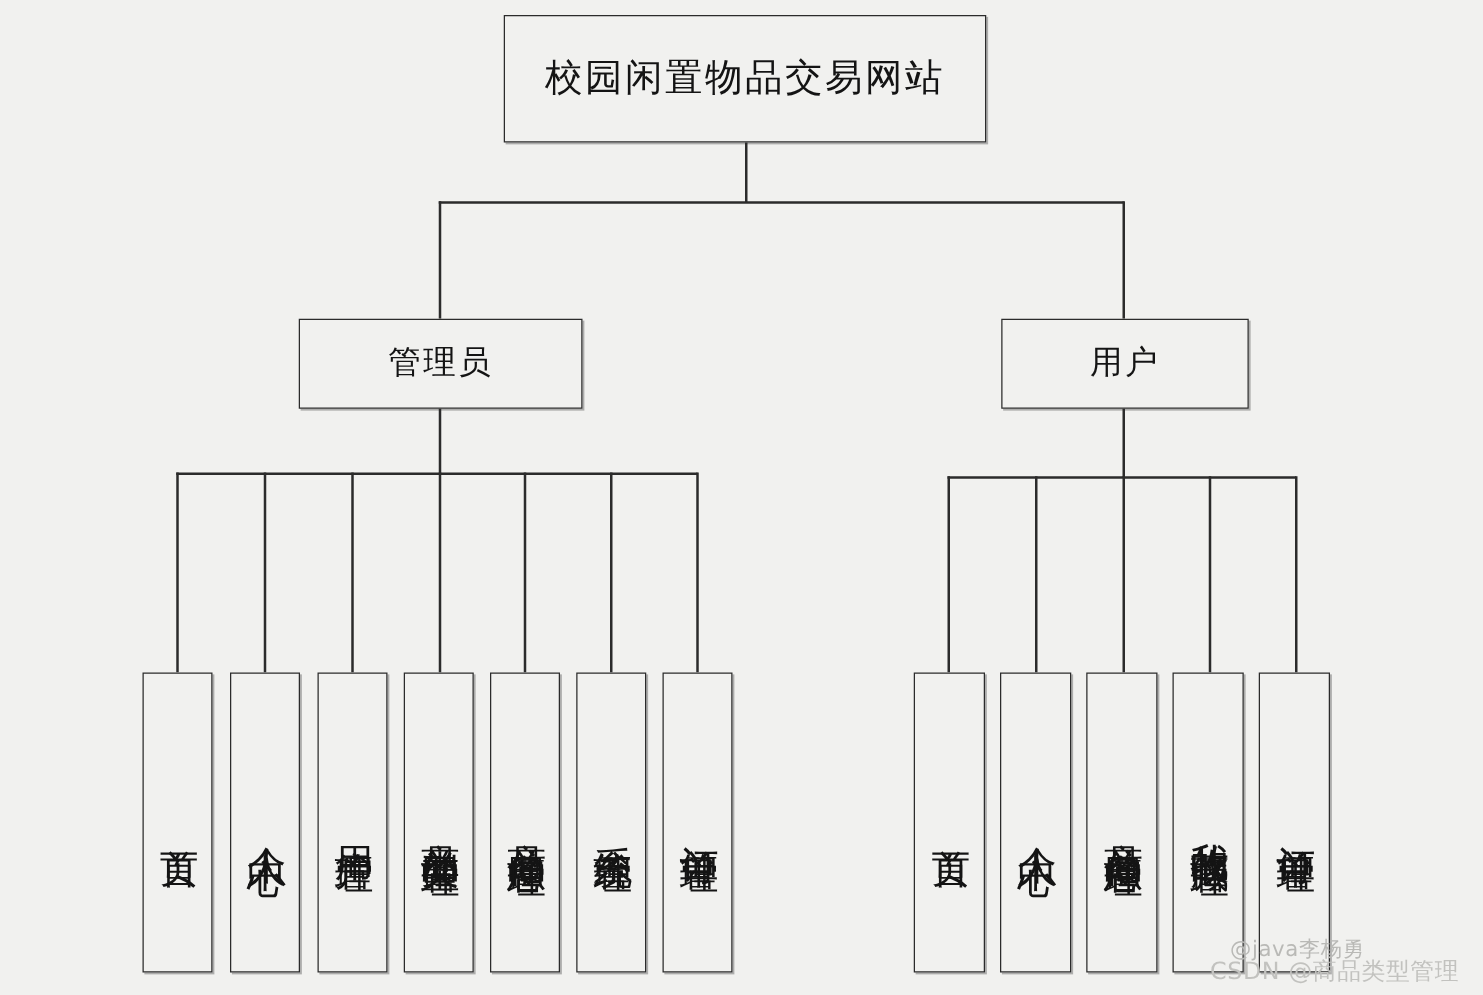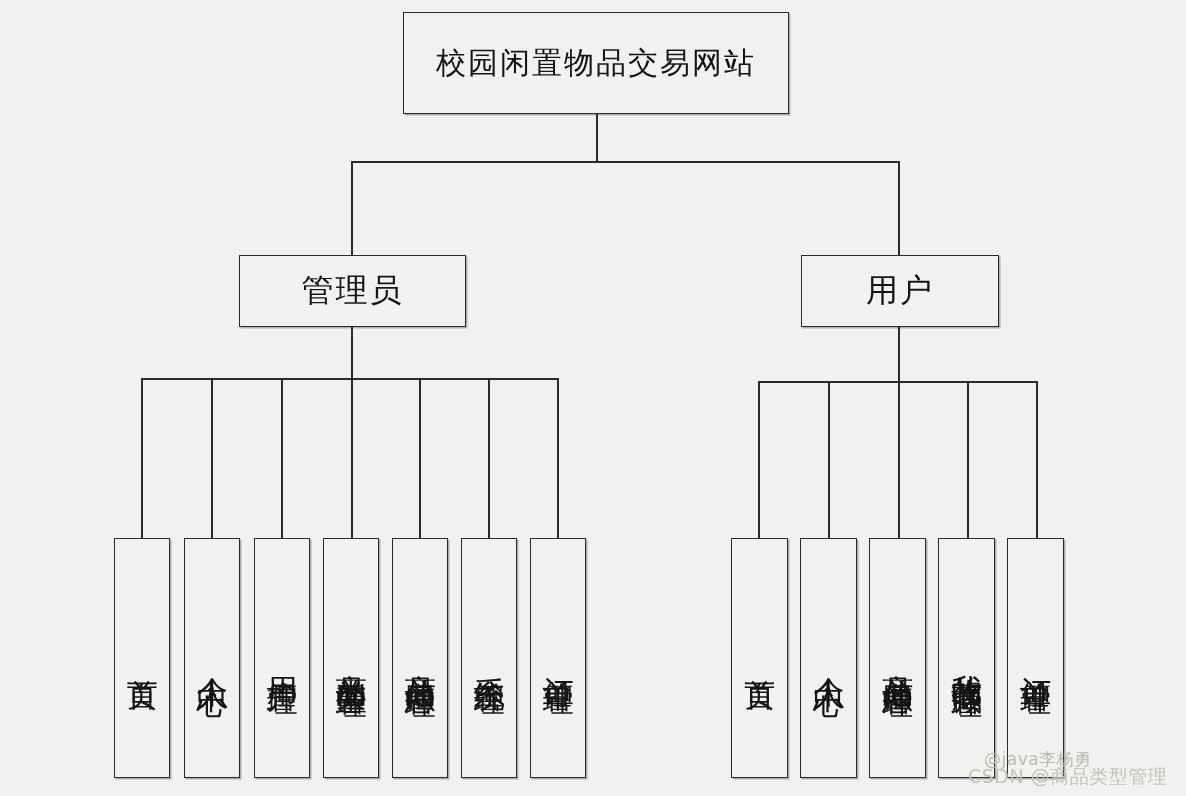--- a/index.html
+++ b/index.html
@@ -49,21 +49,21 @@
   .node-root .node-label {
     font-size: 30px;
     letter-spacing: 2px;
   }
 
   
   .node-l2 {
     height: 72px;
   }
   .node-l2 .node-label {
-    font-size: 32px;
+    font-size: 26px;
     letter-spacing: 2px;
   }
   .node-admin { left: 239px; top: 255px; width: 227px; }
   .node-user  { left: 801px; top: 255px; width: 198px; text-align: center; }
 
   
   .node-leaf {
     top: 538px;
     height: 240px;
     padding: 6px 2px;

